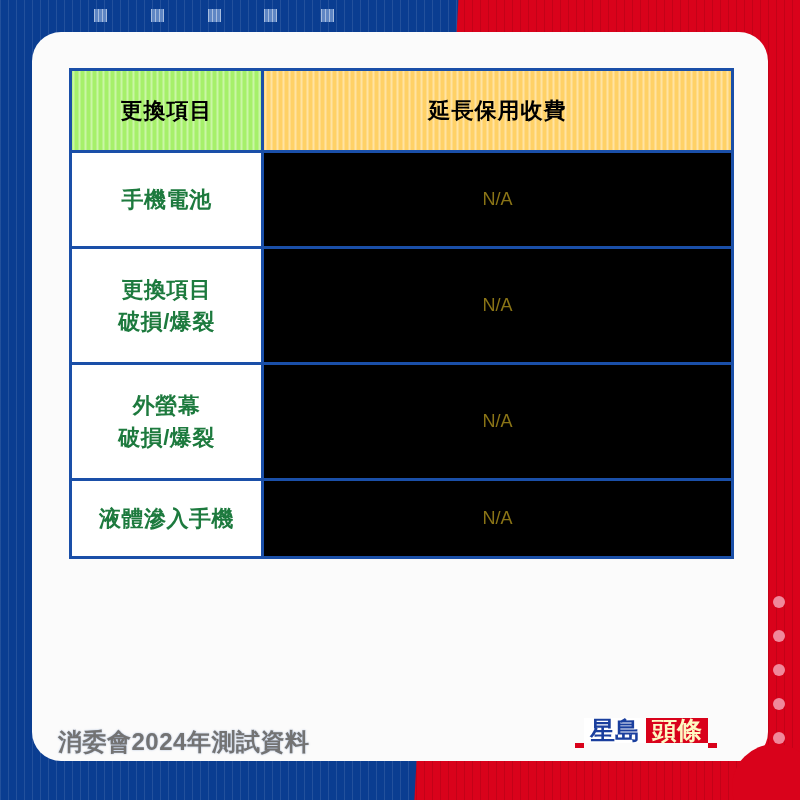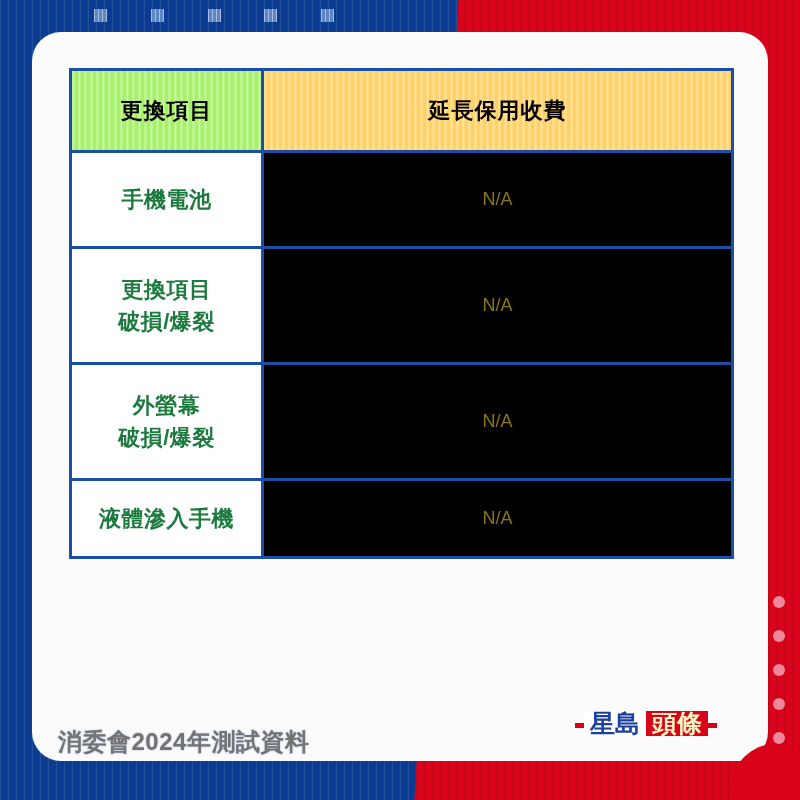--- a/index.html
+++ b/index.html
@@ -181,21 +181,21 @@
   }
 
   
   .logo {
     position: absolute;
     left: 575px;
     top: 703px;
     width: 152px;
     height: 40px;
     display: flex;
-    align-items: center;
+    align-items: flex-end;
     z-index: 6;
   }
   .logo-bracket-l, .logo-bracket-r {
     width: 9px;
     background: #d9021b;
     position: relative;
   }
   .logo-bracket-l { border-radius: 2px 0 0 2px; }
   .logo-bracket-r { border-radius: 0 2px 2px 0; }
   .logo-bracket-l::before, .logo-bracket-r::before {

